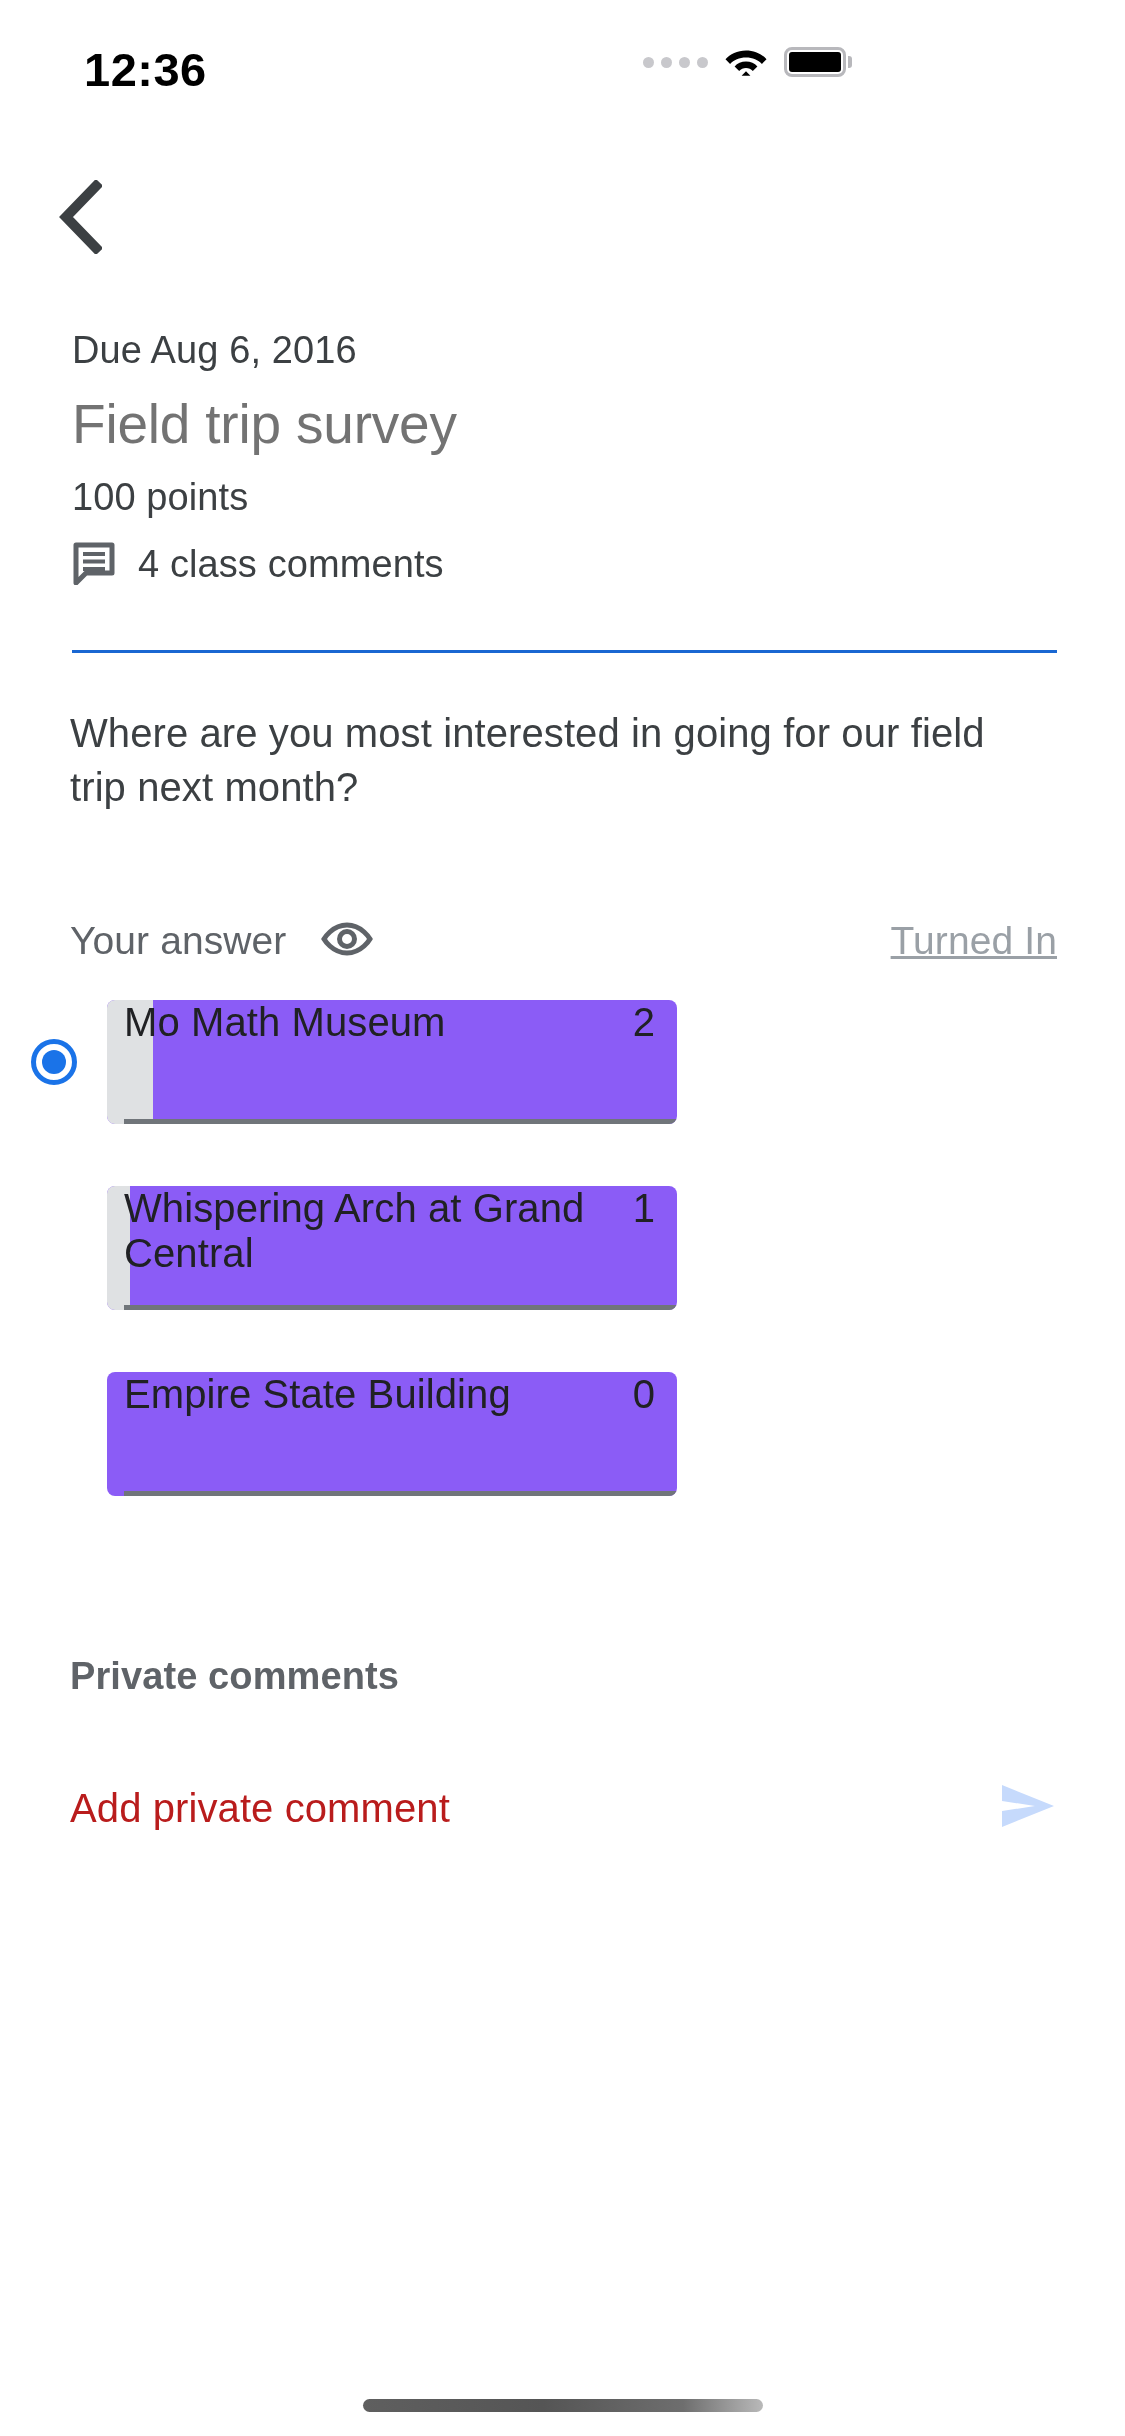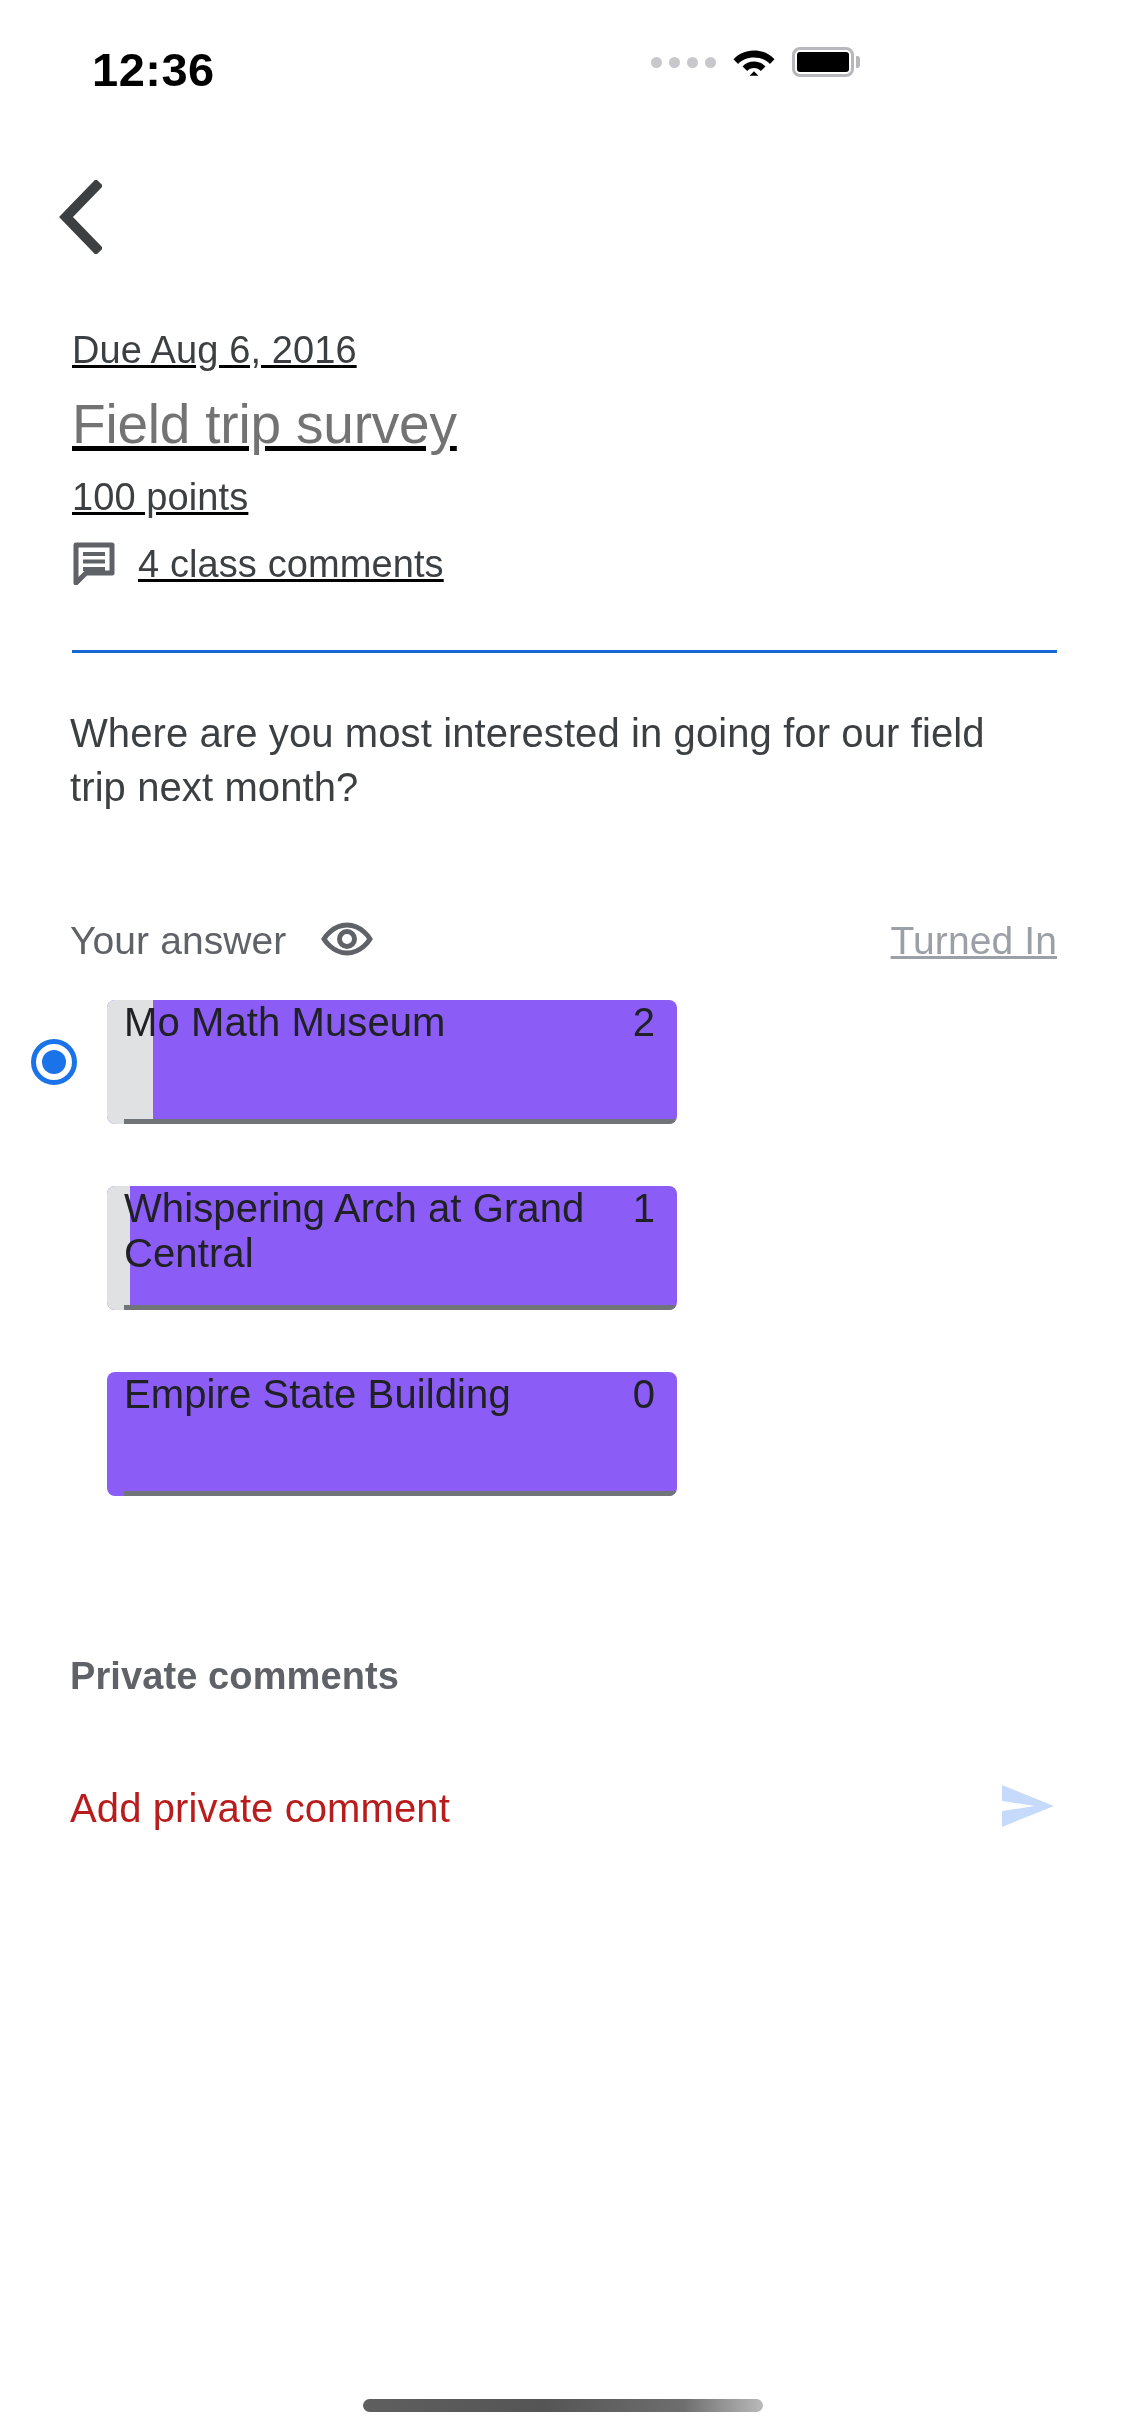--- a/index.html
+++ b/index.html
@@ -7,21 +7,21 @@
     width:1125px; height:2436px;
     background:#ffffff;
     font-family:"Liberation Sans","DejaVu Sans",sans-serif;
     -webkit-font-smoothing:antialiased;
     overflow:hidden;
   }
   .screen { position:relative; width:1125px; height:2436px; background:#fff; }
 
   
   .statusbar {
-    position:absolute; top:0; left:8px; width:910px; height:132px;
+    position:absolute; top:0; left:0; width:910px; height:132px;
   }
   .clock {
     position:absolute; left:84px; top:42px;
     font-size:47px; font-weight:600; color:#000; letter-spacing:0.5px;
   }
   .status-right {
     position:absolute; right:58px; top:46px;
     display:flex; align-items:center; gap:16px;
   }
   .sig-dots { display:flex; align-items:center; gap:7px; }
@@ -36,21 +36,21 @@
   .batt-cap { width:4px; height:12px; background:#b8b8bc; border-radius:0 3px 3px 0; margin-left:2px; }
 
   
   .navbar { position:absolute; top:170px; left:0; width:1125px; height:110px; }
   .back-btn {
     position:absolute; left:30px; top:0; width:98px; height:98px;
     display:flex; align-items:center; justify-content:center; cursor:pointer;
   }
 
   
-  .head { position:absolute; left:72px; top:328px; width:985px;text-decoration:underline; }
+  .head { position:absolute; left:72px; top:328px; width:985px; }
   .due { font-size:38px; color:#3c4043; line-height:1.18; letter-spacing:0.1px; }
   .title {
     font-size:55px; color:#737373; line-height:1.22; margin-top:18px;
     letter-spacing:-0.2px;
   }
   .points { font-size:38px; color:#3c4043; margin-top:18px; letter-spacing:0.1px; }
   .comments-row {
     display:flex; align-items:center; gap:22px; margin-top:22px; cursor:pointer;
   }
   .comments-row .lbl { font-size:38px; color:#3c4043; letter-spacing:0.1px; }

